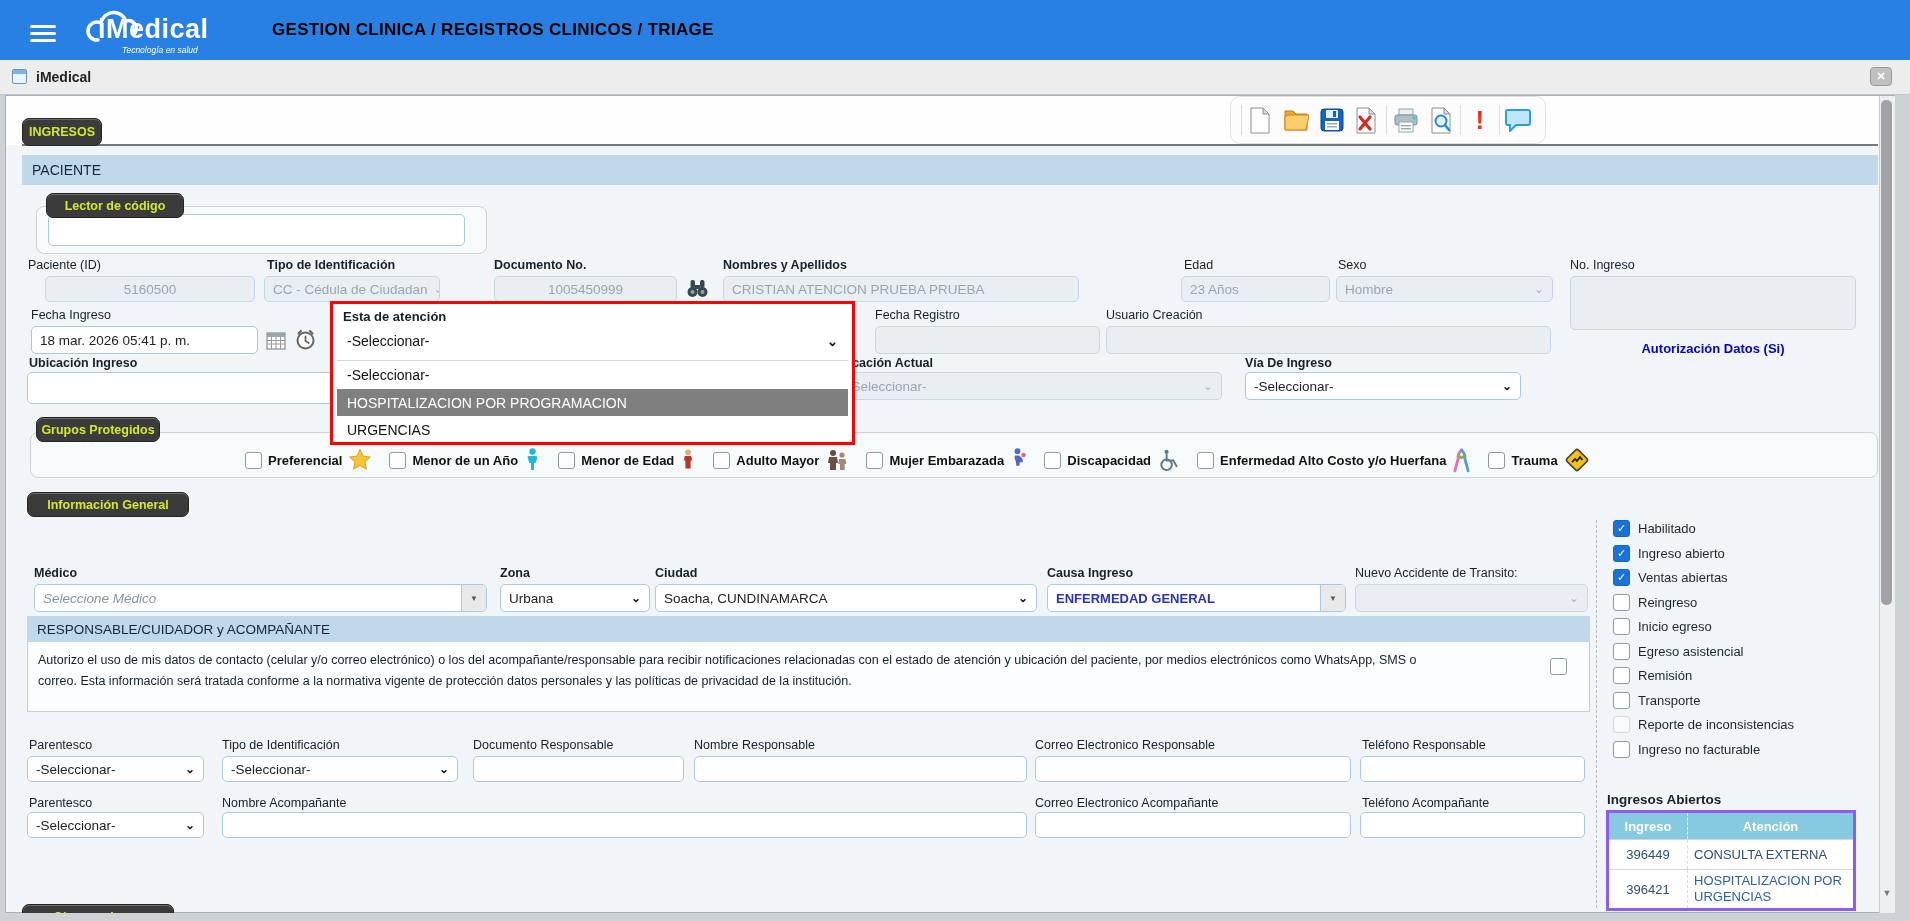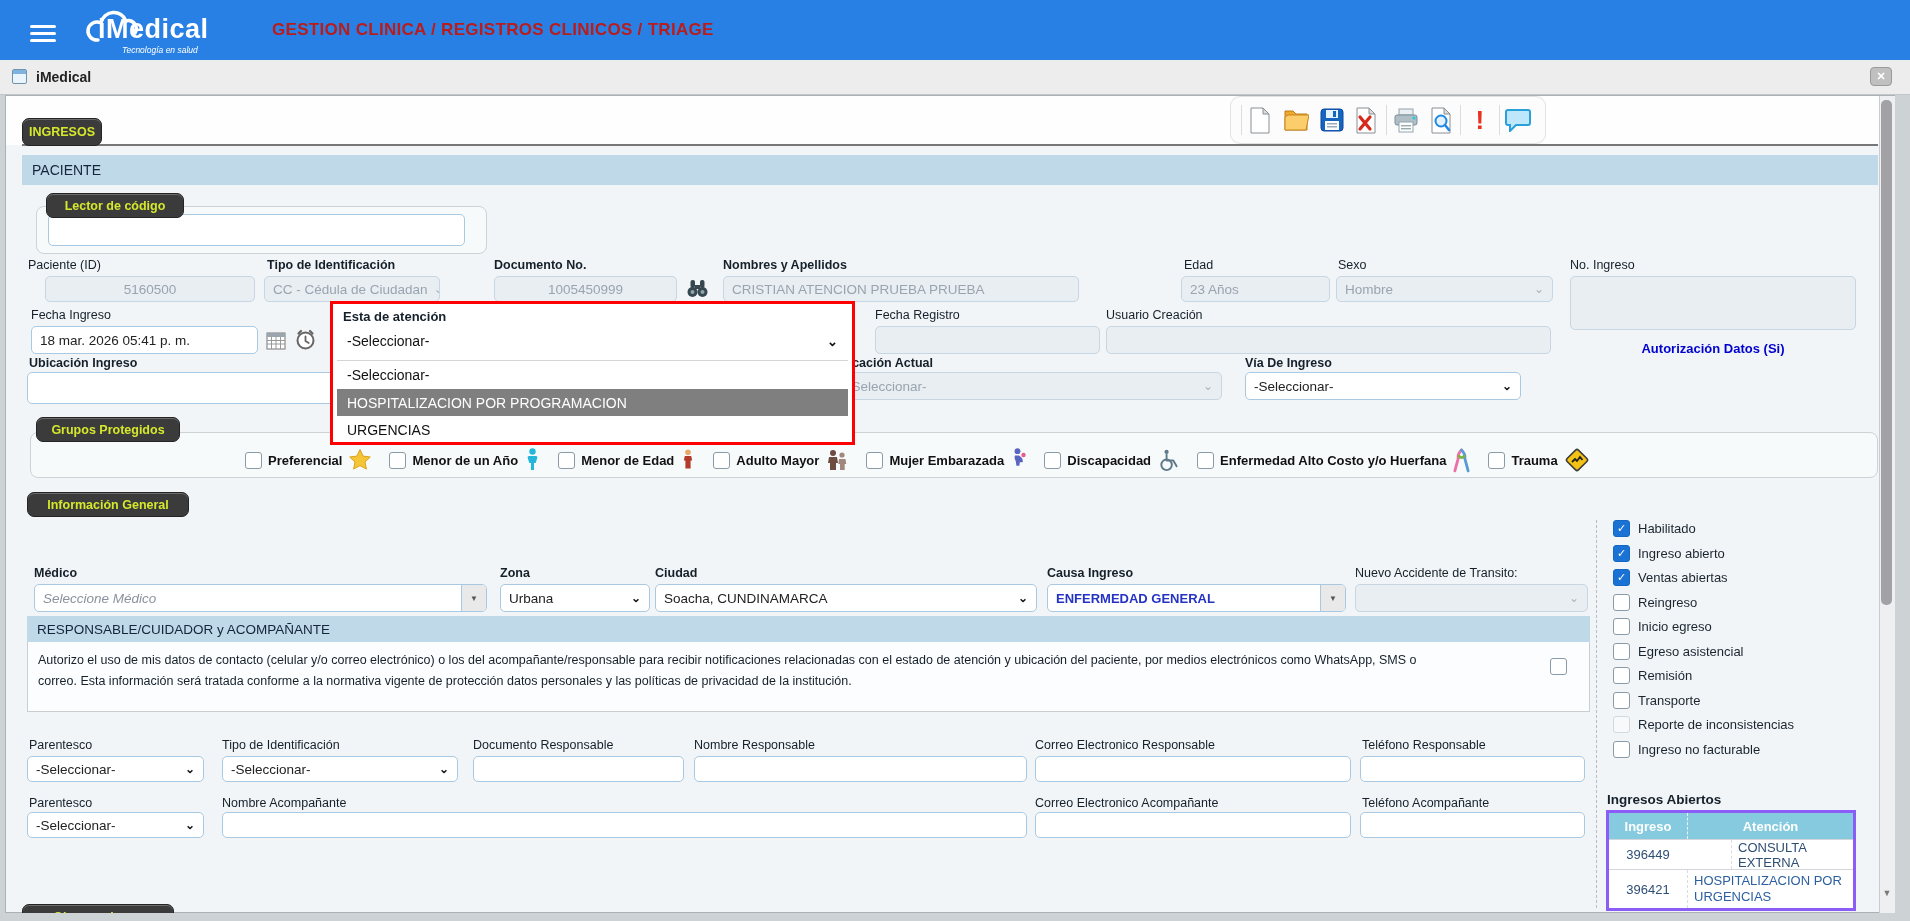--- a/index.html
+++ b/index.html
@@ -2,21 +2,21 @@
 <html><head>
 <meta charset="utf-8">
 <style>
   html,body{margin:0;padding:0;background:#CDD2D5;}
   #screen{position:relative;width:1910px;height:921px;background:#CDD2D5;overflow:hidden;
           font-family:"Liberation Sans",sans-serif;-webkit-font-smoothing:antialiased;}
   .abs{position:absolute;box-sizing:border-box;}
   
   .appbar{left:0;top:0;width:1910px;height:60px;background:#2980E4;}
   .hamburger span{display:block;width:26px;height:3px;background:#fff;margin:4px 0;border-radius:2px;}
-  .breadcrumb{color:#b91c1c;font-weight:bold;font-size:17px;letter-spacing:.3px;}
+  .breadcrumb{color:#000000;font-weight:bold;font-size:17px;letter-spacing:.3px;}
   .logo-title{color:#fff;font-weight:bold;font-size:27px;letter-spacing:.5px;}
   .logo-sub{color:#fff;font-size:8.5px;font-style:italic;}
   
   .titlebar{left:0;top:60px;width:1910px;height:35px;background:#EDEDED;border-bottom:1px solid #C2C6C9;}
   .win-icon{width:15px;height:15px;border:1px solid #6E93AC;background:#EAF4FC;border-radius:2px;}
   .win-icon i{display:block;height:4px;background:#7EB3E0;border-radius:1px 1px 0 0;}
   .title-text{font-weight:bold;font-size:14px;color:#222;}
   .close-btn{width:22px;height:19px;background:#C0C0C0;border:1px solid #9A9A9A;border-radius:4px;
              color:#fff;font-size:11px;font-weight:bold;display:flex;align-items:center;justify-content:center;}
   
@@ -280,21 +280,21 @@
       </div>
     <div class="abs ddrow" style="left:4px;top:113px;width:511px;height:26px;">
         <span>URGENCIAS</span>
       </div>
     <div class="abs ddrow opt-hl" style="left:4px;top:85px;width:511px;height:27px;">
         <span>HOSPITALIZACION POR PROGRAMACION</span>
       </div>
   </div>
 
   <div class="abs fieldset" style="left:30px;top:432px;width:1848px;height:46px;"></div>
-  <div class="abs badge" style="left:36px;top:417px;width:144px;height:25px;z-index:5;">
+  <div class="abs badge" style="left:36px;top:417px;width:124px;height:25px;z-index:5;">
     <span>Grupos Protegidos</span>
   </div>
   <div class="abs" style="left:245px;top:445px;width:1420px;height:30px;display:flex;align-items:center;gap:17px;">
     <div class="grp">
       <span class="cb"></span>
       <span class="glabel">Preferencial</span>
       <svg width="24" height="24" viewBox="0 0 24 24">
           <path d="M12 1.5l3.1 6.6 7.2.9-5.3 5 1.4 7.1-6.4-3.5-6.4 3.5 1.4-7.1-5.3-5 7.2-.9z" fill="#F6C437" stroke="#D9A31A"></path>
         </svg>
     </div>
@@ -496,21 +496,21 @@
       <span class="cb"></span>
       <span class="flabel">Ingreso no facturable</span>
     </div>
 
   <div class="abs lbl b" style="left:1607px;top:792px;font-size:13.5px;">Ingresos Abiertos</div>
   <div class="abs tbl" style="left:1606px;top:810px;width:250px;">
     <div class="hd">
       <div class="c1" style="color:#fff;">Ingreso</div>
       <div class="c2" style="color:#fff;justify-content:center;border-left:1px dashed rgba(255,255,255,.85);">Atención</div>
     </div>
-    <div class="row" style="height:29px;gap:44px;">
+    <div class="row" style="height:29px;">
       <div class="c1">396449</div>
       <div class="c2">CONSULTA EXTERNA</div>
     </div>
     <div class="row" style="height:38px;">
       <div class="c1">396421</div>
       <div class="c2" style="color:#2C5FA0;line-height:16px;">HOSPITALIZACION POR URGENCIAS</div>
     </div>
   </div>
 
   <div class="abs" style="left:22px;top:904px;width:160px;height:9px;overflow:hidden;">

